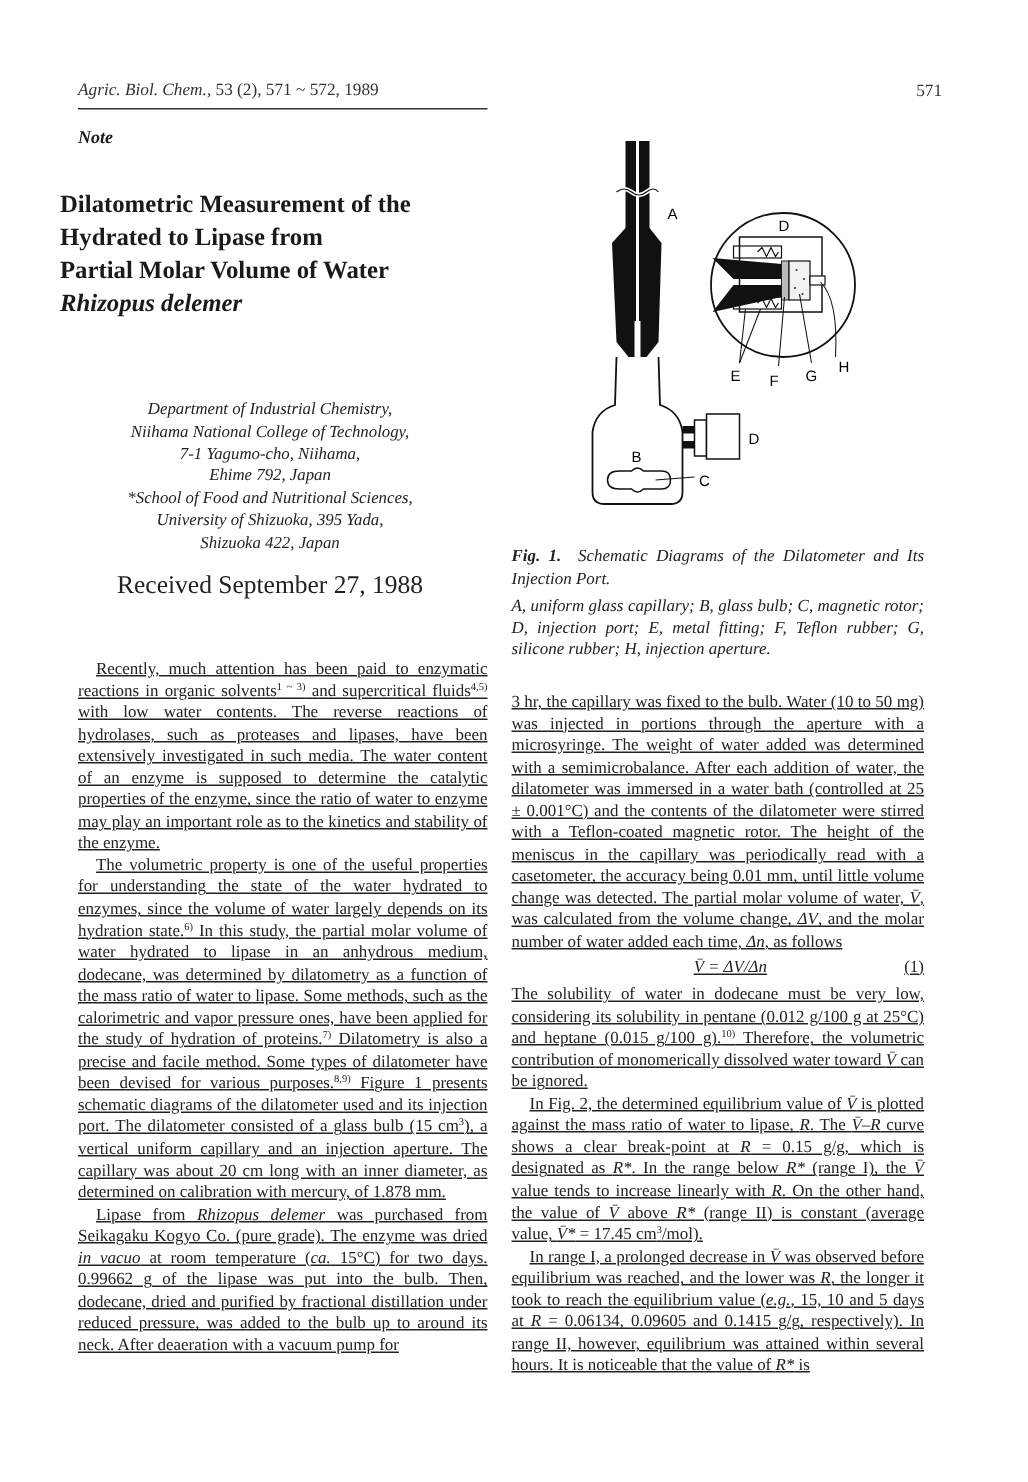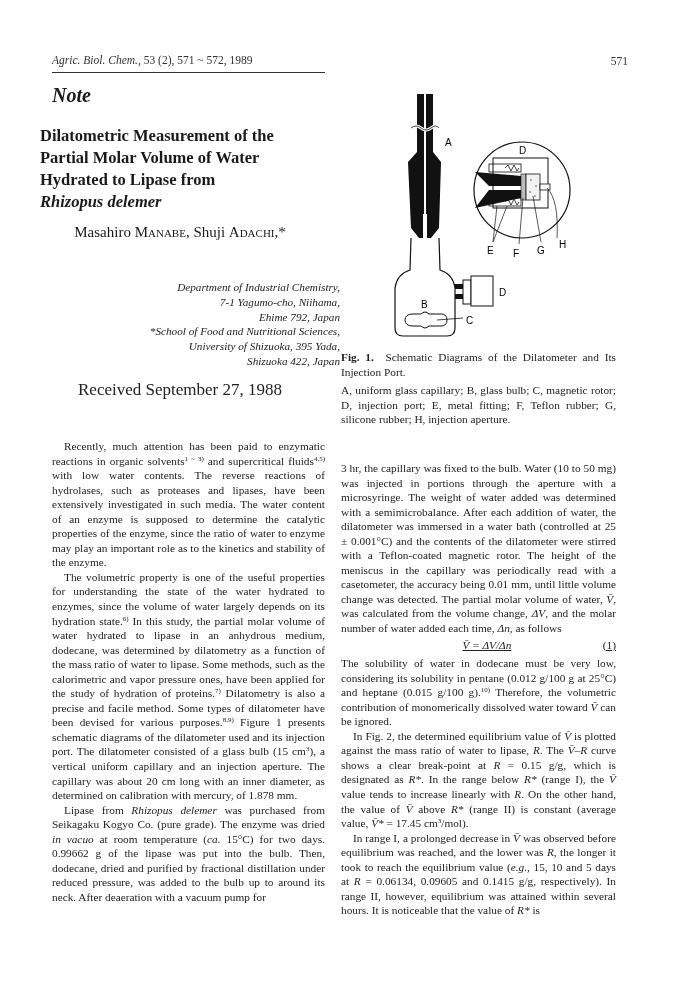--- a/index.html
+++ b/index.html
@@ -15,96 +15,91 @@
   .running-head b { font-style: normal; font-weight: normal; margin-top: 36px; }
   .running-head .upright { font-style: normal; }
   .page-number {
     position: absolute; right: 57px; top: 55px; font-size: 11.5px; color: #333;
   }
   .head-rule {
     position: absolute; left: 52px; top: 72px; width: 273px; height: 1px; background: #333;
   }
   .note-label {
     position: absolute; left: 52px; top: 84px;
-    font-size: 20px; font-weight: bold; font-style: italic;
+    font-size: 12px; font-weight: bold; font-style: italic;
   }
   .title {
     position: absolute; left: 40px; top: 125px; width: 280px;
     font-size: 16.5px; font-weight: bold; line-height: 22px;
   }
   .title .species { font-style: italic; }
   .authors {
     position: absolute; left: 20px; top: 222px; width: 320px;
     text-align: center; font-size: 15px; line-height: 21px;
   }
   .authors .sc { font-variant: small-caps; }
   .affil {
-    position: absolute; left: 20px; top: 280px; width: 320px;
-    text-align: right; font-size: 11.2px; font-style: italic; line-height: 14.8px; color: #222;
+    position: absolute; left: 20px; top: 266px; width: 320px;
+    text-align: center; font-size: 11.2px; font-style: italic; line-height: 14.8px; color: #222;
   }
   .received {
     position: absolute; left: 20px; top: 380px; width: 320px;
     text-align: center; font-size: 17px; color: #222;
   }
   .col {
     position: absolute; font-size: 11.3px; line-height: 14.55px;
     text-align: justify; color: #222;
   }
-  .col p { margin: 0; text-indent: 12px; }
+  .col p { margin: 0; text-indent: 12px; text-decoration: underline; }
   .col p.noindent { text-indent: 0; }
   .col-left { left: 52px; top: 439px; width: 273px; }
   .col-right { left: 341px; top: 461px; width: 275px; }
   sup { font-size: 7px; line-height: 0; vertical-align: 4px; }
   .it { font-style: italic; }
   .equation {
     display: flex; justify-content: space-between; padding: 2px 0 4px 0; text-decoration: underline;
   }
   .equation .eq-body { flex: 1; text-align: center; font-style: italic; padding-left: 30px; }
   .figure {
     position: absolute; left: 341px; top: 88px; width: 280px; height: 252px;
   }
   .caption {
-    position: absolute; left: 341px; top: 350px; width: 275px;
-    font-size: 11.3px; line-height: 14.5px; text-align: justify; color: #222;
+    position: absolute; left: 341px; top: 364px; width: 275px;
+    font-size: 11.3px; line-height: 14.5px; text-align: justify; color: #222; font-style: italic;
   }
   .caption .fig-title b { font-weight: bold; }
   .caption .legend { margin-top: 4px; }
   .fig-label { font-family: "Liberation Sans", "DejaVu Sans", sans-serif; font-size: 10px; }
 </style>
 </head>
 <body>
 
 <div class="running-head">
   <span>Agric. Biol. Chem.,</span>
   <b>53</b>
   <span class="upright">(2), 571 ~ 572, 1989</span>
 </div>
 <div class="page-number">571</div>
 <div class="head-rule"></div>
 
 <div class="note-label">Note</div>
 
 <div class="title">
   <div>Dilatometric Measurement of the</div>
+  <div>Hydrated to Lipase from</div>
   <div>Partial Molar Volume of Water</div>
-  <div>Hydrated to Lipase from</div>
   <div class="species">Rhizopus delemer</div>
 </div>
 
 <div class="authors">
-  <div>
-    <span>Masahiro</span>
-    <span class="sc">Manabe</span><span>,</span>
-    <span>Shuji</span>
-    <span class="sc">Adachi</span><span>,*</span>
-  </div>
 </div>
 
 <div class="affil">
   <div>Department of Industrial Chemistry,</div>
+  <div>Niihama National College of Technology,</div>
   <div>7-1 Yagumo-cho, Niihama,</div>
   <div>Ehime 792, Japan</div>
   <div>*School of Food and Nutritional Sciences,</div>
   <div>University of Shizuoka, 395 Yada,</div>
   <div>Shizuoka 422, Japan</div>
 </div>
 <div class="received">Received September 27, 1988</div>
 
 <div class="col col-left">
   <p><span>Recently, much attention has been paid to enzymatic reactions in organic solvents</span><sup>1 ~ 3)</sup><span> and supercritical fluids</span><sup>4,5)</sup><span> with low water contents. The reverse reactions of hydrolases, such as proteases and lipases, have been extensively investigated in such media. The water content of an enzyme is supposed to determine the catalytic properties of the enzyme, since the ratio of water to enzyme may play an important role as to the kinetics and stability of the enzyme.</span></p>

